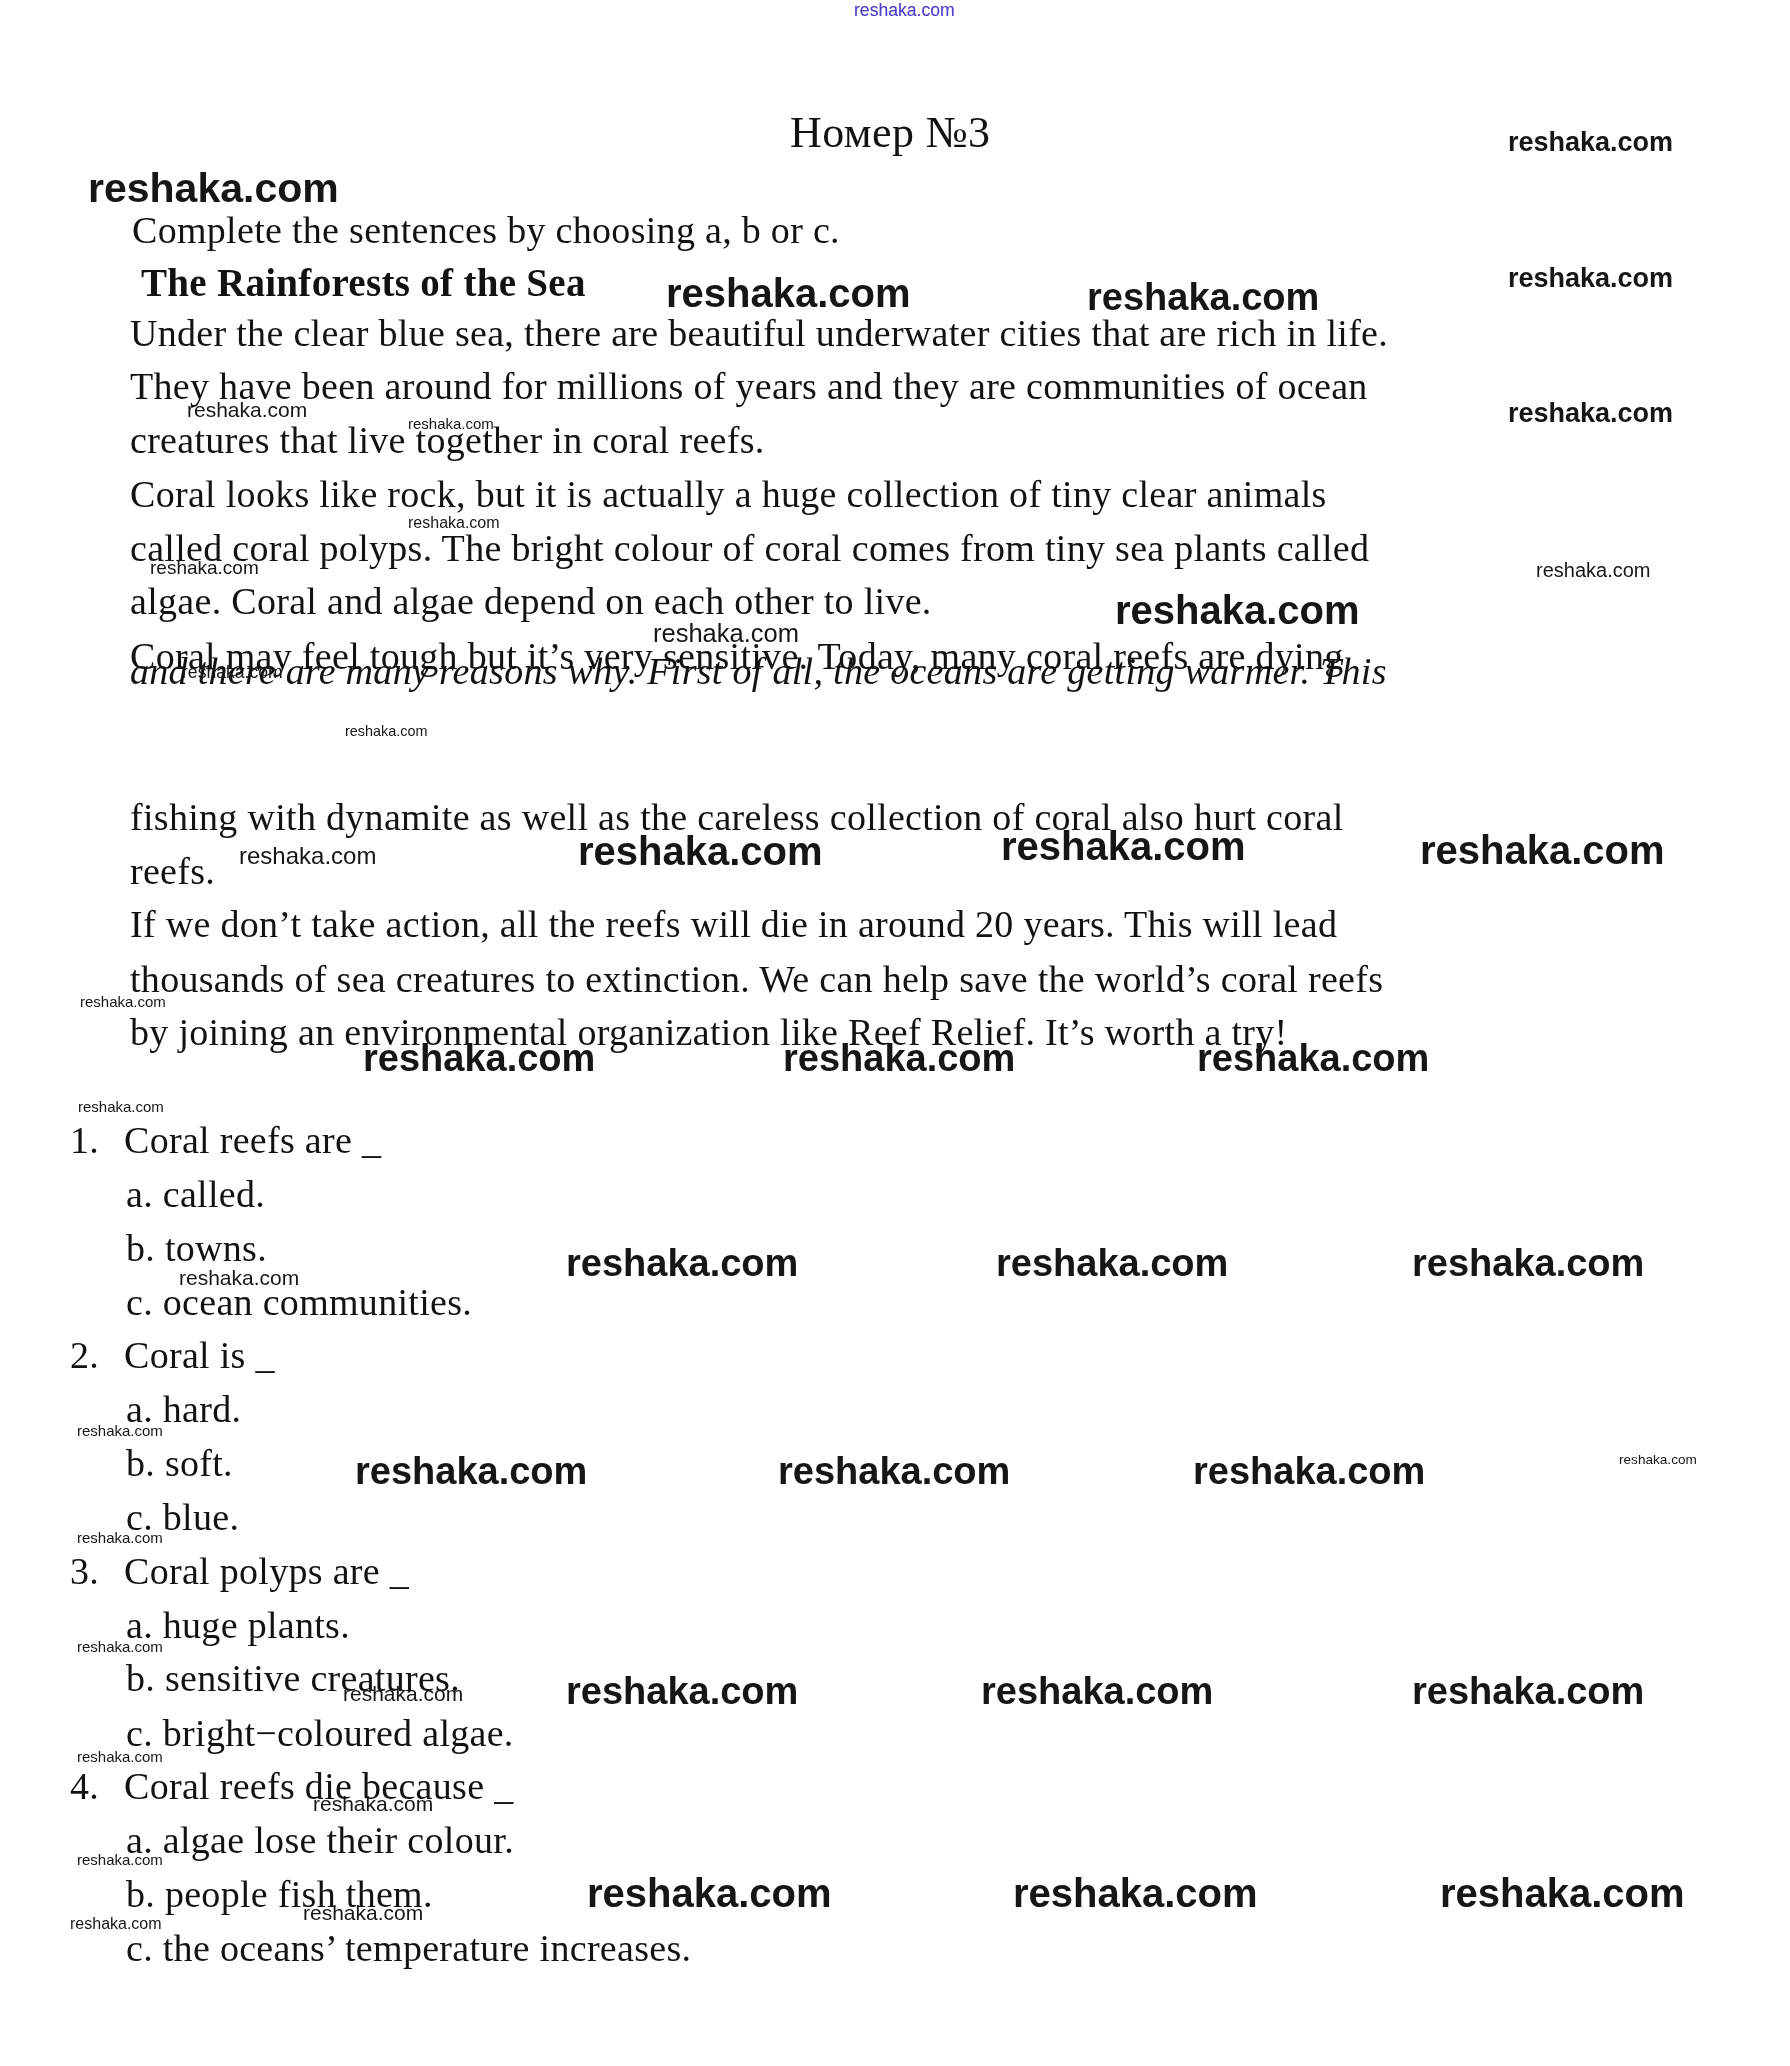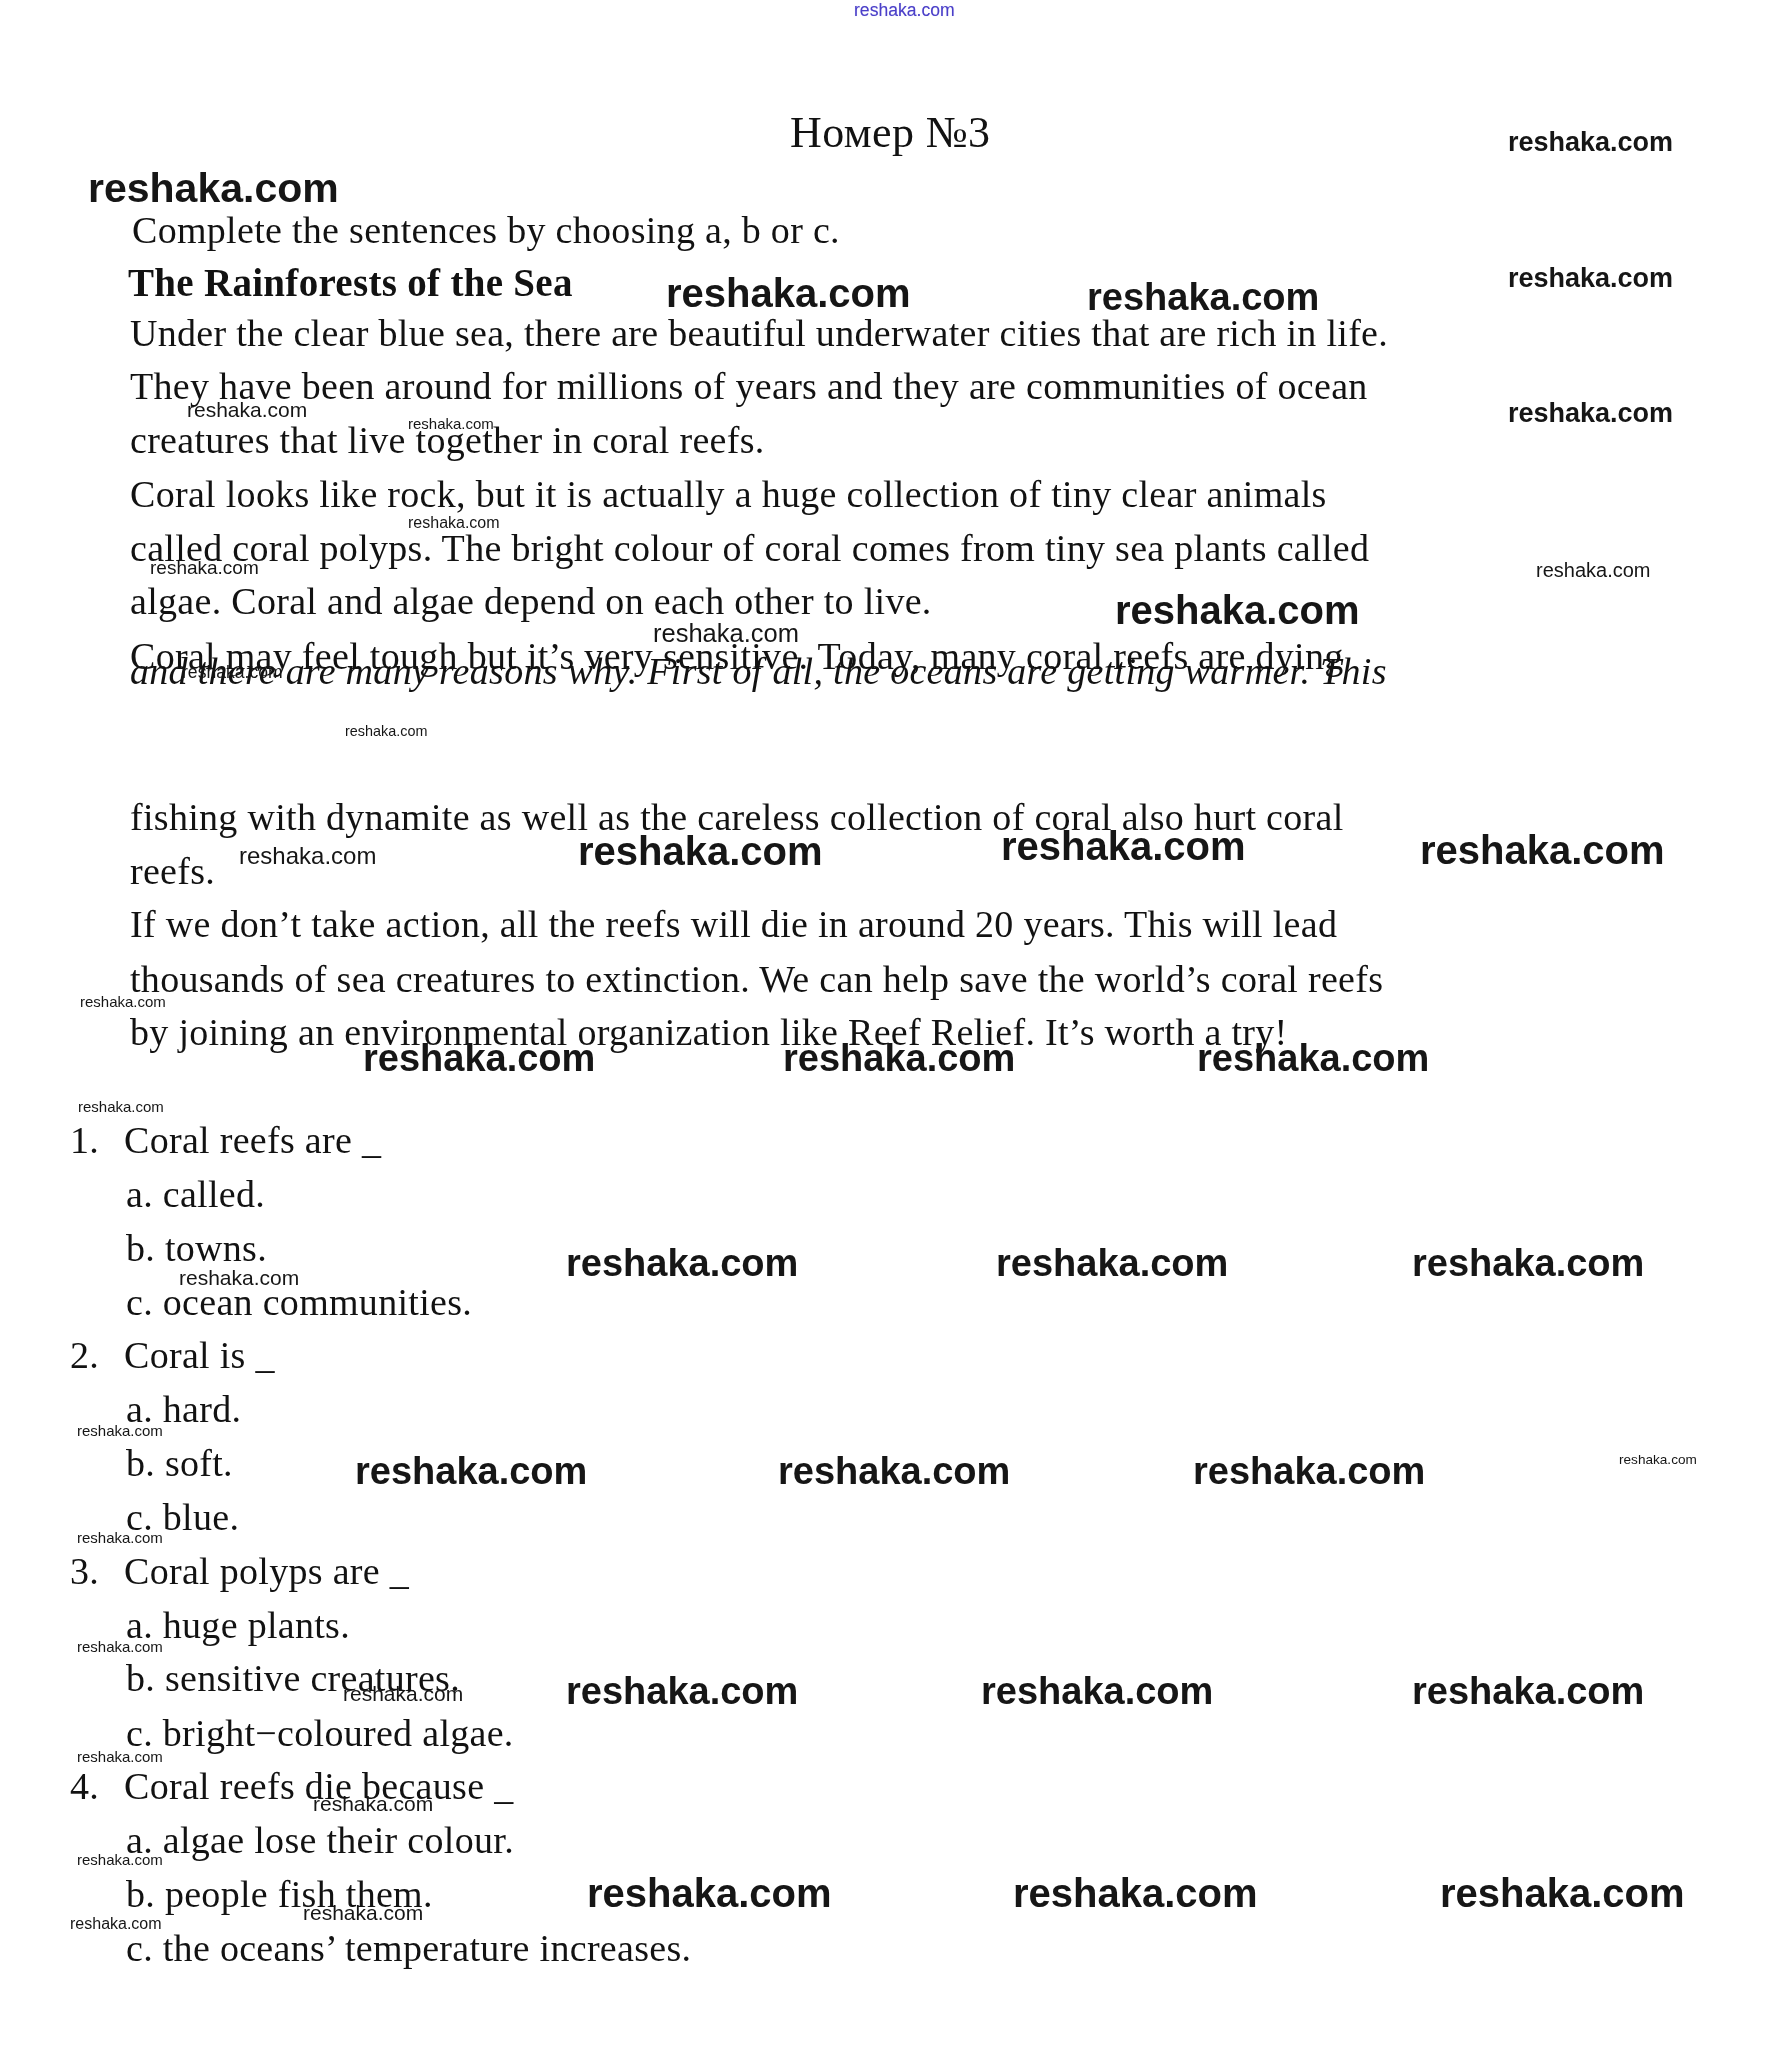--- a/index.html
+++ b/index.html
@@ -8,21 +8,21 @@
     background:#ffffff;color:#121212;
     font-family:"Liberation Serif", serif;
     overflow:hidden;
   }
   .page{position:absolute;inset:0;}
   .ln{
     position:absolute;white-space:nowrap;
     font-size:38px;line-height:1.05;letter-spacing:0.3px;
   }
   .title{font-size:44px;letter-spacing:0.4px;}
-  .heading{font-weight:bold;font-size:39px;}
+  .heading{font-weight:bold;font-size:39px;margin-left:13px;}
   .qnum{font-size:38px;}
   .wm{
     position:absolute;white-space:nowrap;line-height:1;
     font-family:"Liberation Sans", sans-serif;
     font-weight:600;color:#161616;
   }
   .wm.sm{font-weight:400;}
   .wm.accent{color:#4b3fc8;font-weight:400;text-shadow:0 0 0.8px #b9b9ee;}
 </style>
 </head>

